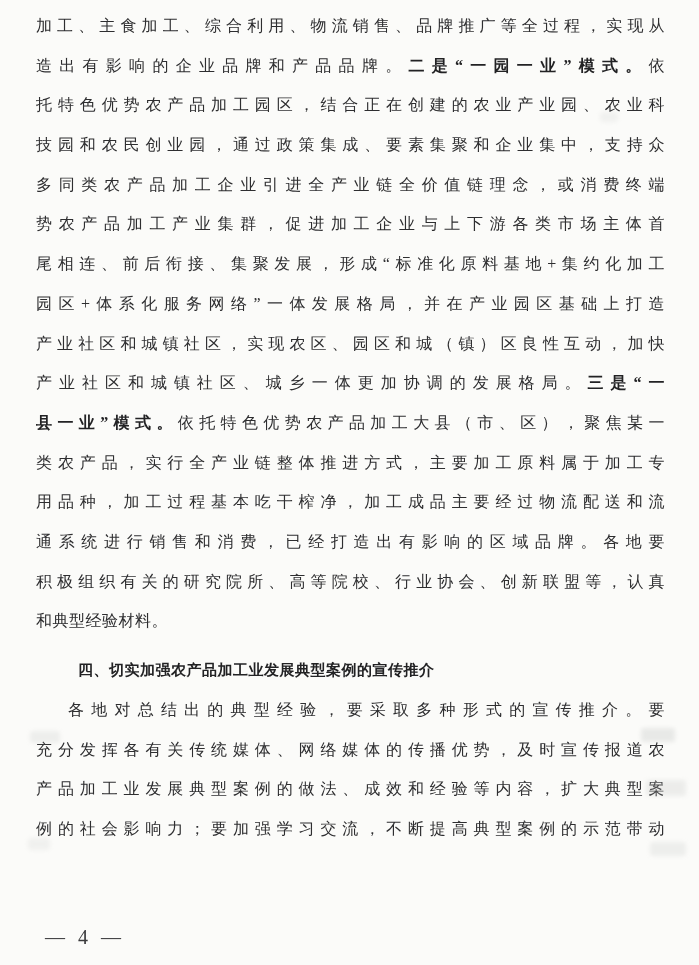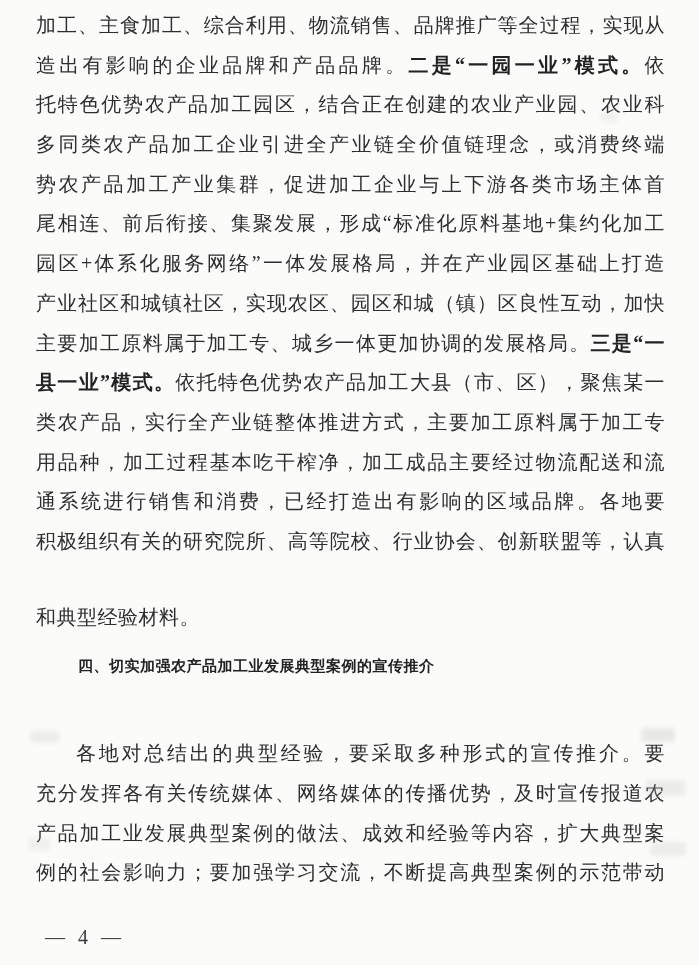--- a/index.html
+++ b/index.html
@@ -21,37 +21,35 @@
   }
   .textflow {
     position: absolute;
     left: 36px;
     top: 6px;
     width: 629px;
   }
   .line {
     height: 39.7px;
     line-height: 39.7px;
-    font-size: 20px;
+    font-size: 16px;
     letter-spacing: 0.5px;
     text-align: justify;
     text-align-last: justify;
     -moz-text-align-last: justify;
     overflow: hidden;
     white-space: nowrap;
   }
   .line.short {
     text-align-last: left;
     -moz-text-align-last: left;
     white-space: normal;
-    margin-top: 36px;
   }
   .line.indent {
     text-indent: 2em;
-    margin-top: 48px;
   }
   .seg { font-weight: normal; }
   .seg.bold {
     font-family: Liberation Serif, serif;
     font-weight: 700;
     color: #222224;
   }
   .section-heading {
     height: 40px;
     line-height: 40px;
@@ -92,26 +90,27 @@
 <body>
 
 <div class="page">
 
   <div class="textflow">
 
     <div>
         <div class="line"><span class="seg">加工、主食加工、综合利用、物流销售、品牌推广等全过程，实现从</span></div>
         <div class="line"><span class="seg">造出有影响的企业品牌和产品品牌。</span><span class="seg bold">二是“一园一业”模式。</span><span class="seg">依</span></div>
         <div class="line"><span class="seg">托特色优势农产品加工园区，结合正在创建的农业产业园、农业科</span></div>
+        <div class="line"><span class="seg">技园和农民创业园，通过政策集成、要素集聚和企业集中，支持众</span></div>
         <div class="line"><span class="seg">多同类农产品加工企业引进全产业链全价值链理念，或消费终端</span></div>
         <div class="line"><span class="seg">势农产品加工产业集群，促进加工企业与上下游各类市场主体首</span></div>
         <div class="line"><span class="seg">尾相连、前后衔接、集聚发展，形成“标准化原料基地+集约化加工</span></div>
         <div class="line"><span class="seg">园区+体系化服务网络”一体发展格局，并在产业园区基础上打造</span></div>
         <div class="line"><span class="seg">产业社区和城镇社区，实现农区、园区和城（镇）区良性互动，加快</span></div>
-        <div class="line"><span class="seg">主要加工原料属于加工专、城乡一体更加协调的发展格局。</span><span class="seg bold">三是“一</span></div>
+        <div class="line"><span class="seg">产业社区和城镇社区、城乡一体更加协调的发展格局。</span><span class="seg bold">三是“一</span></div>
         <div class="line"><span class="seg bold">县一业”模式。</span><span class="seg">依托特色优势农产品加工大县（市、区），聚焦某一</span></div>
         <div class="line"><span class="seg">类农产品，实行全产业链整体推进方式，主要加工原料属于加工专</span></div>
         <div class="line"><span class="seg">用品种，加工过程基本吃干榨净，加工成品主要经过物流配送和流</span></div>
         <div class="line"><span class="seg">通系统进行销售和消费，已经打造出有影响的区域品牌。各地要</span></div>
         <div class="line"><span class="seg">积极组织有关的研究院所、高等院校、行业协会、创新联盟等，认真</span></div>
         <div class="line short"><span class="seg">和典型经验材料。</span></div>
       </div>
 
     <div class="section-heading">四、切实加强农产品加工业发展典型案例的宣传推介</div>
 

